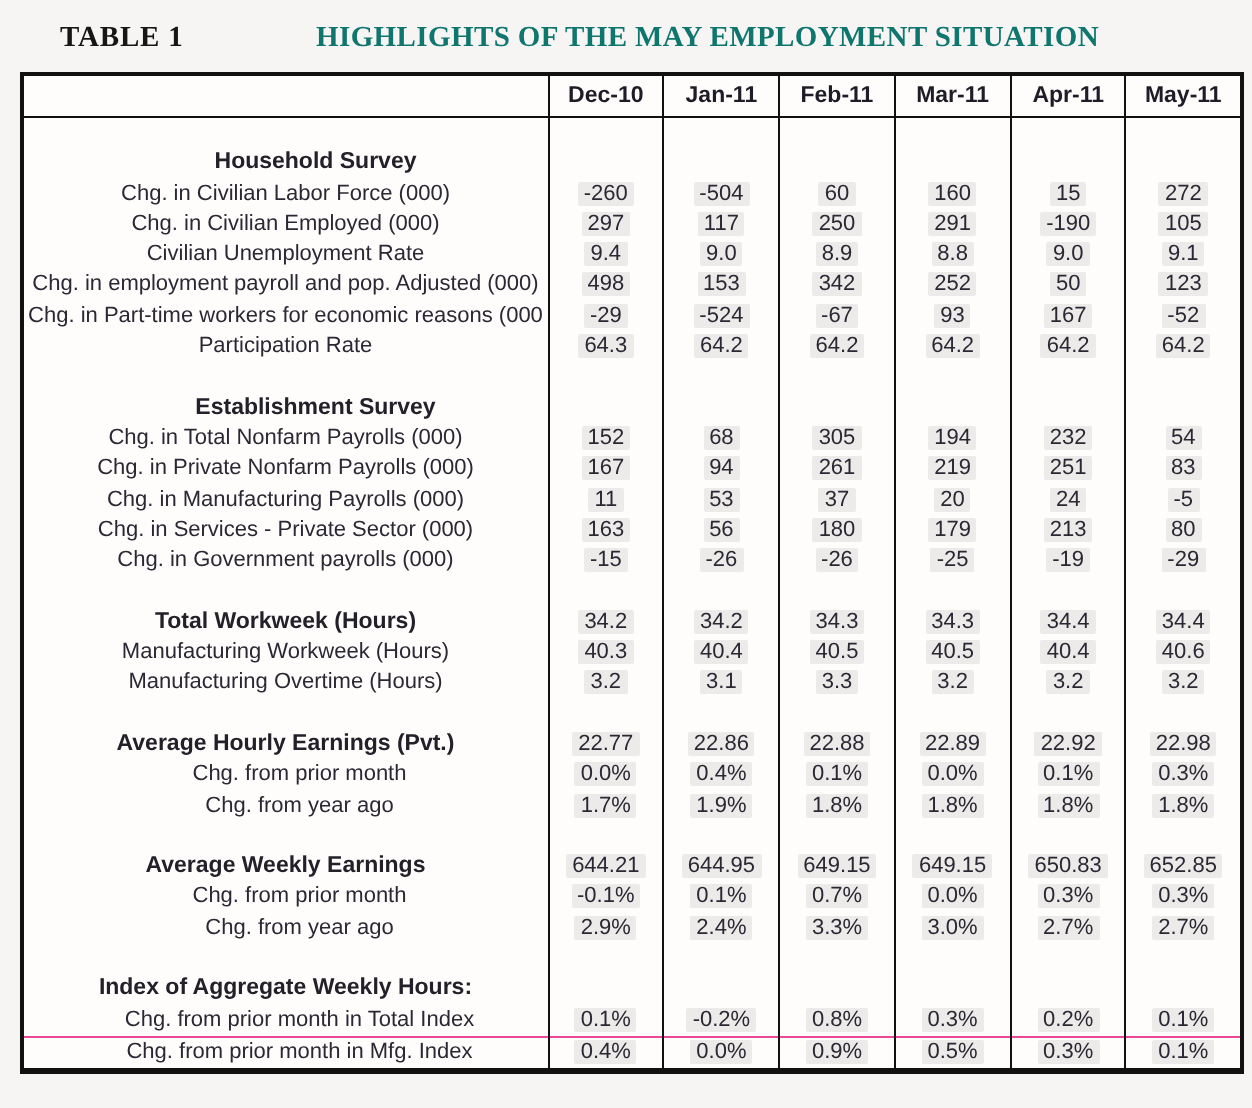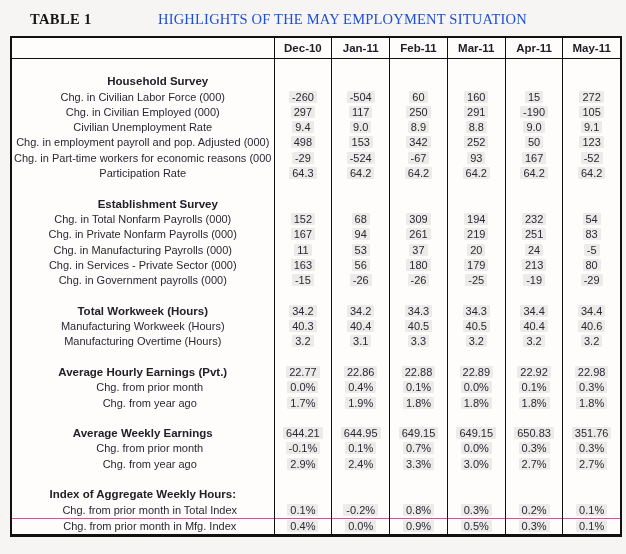--- a/index.html
+++ b/index.html
@@ -31,23 +31,23 @@
     font-weight: bold;
     font-size: 14.5px;
     color: #161616;
     letter-spacing: 0.4px;
   }
   .heading {
     position: absolute;
     left: 158px;
     top: 3px;
     font-family: "Liberation Serif", serif;
-    font-weight: normal;
+    font-weight: bold;
     font-size: 14.5px;
-    color: #1d4ed8;
+    color: #0f766e;
     letter-spacing: 0.2px;
   }
   table.grid {
     position: absolute;
     left: 10px;
     top: 36px;
     width: 610px;
     border-collapse: collapse;
     table-layout: fixed;
     background: #fefdfc;
@@ -227,21 +227,21 @@
           <td class="value"></td>
           <td class="value"></td>
           <td class="value"></td>
           <td class="value"></td>
           <td class="value"></td>
         </tr>
         <tr class="item">
           <td class="label">Chg. in Total Nonfarm Payrolls (000)</td>
           <td class="value"><span>152</span></td>
           <td class="value"><span>68</span></td>
-          <td class="value"><span>309</span></td>
+          <td class="value"><span>305</span></td>
           <td class="value"><span>194</span></td>
           <td class="value"><span>232</span></td>
           <td class="value"><span>54</span></td>
         </tr>
         <tr class="item">
           <td class="label">Chg. in Private Nonfarm Payrolls (000)</td>
           <td class="value"><span>167</span></td>
           <td class="value"><span>94</span></td>
           <td class="value"><span>261</span></td>
           <td class="value"><span>219</span></td>
@@ -356,21 +356,21 @@
           <td class="value"></td>
           <td class="value"></td>
         </tr>
         <tr class="bold">
           <td class="label">Average Weekly Earnings</td>
           <td class="value"><span>644.21</span></td>
           <td class="value"><span>644.95</span></td>
           <td class="value"><span>649.15</span></td>
           <td class="value"><span>649.15</span></td>
           <td class="value"><span>650.83</span></td>
-          <td class="value"><span>351.76</span></td>
+          <td class="value"><span>652.85</span></td>
         </tr>
         <tr class="sub">
           <td class="label">Chg. from prior month</td>
           <td class="value"><span>-0.1%</span></td>
           <td class="value"><span>0.1%</span></td>
           <td class="value"><span>0.7%</span></td>
           <td class="value"><span>0.0%</span></td>
           <td class="value"><span>0.3%</span></td>
           <td class="value"><span>0.3%</span></td>
         </tr>

